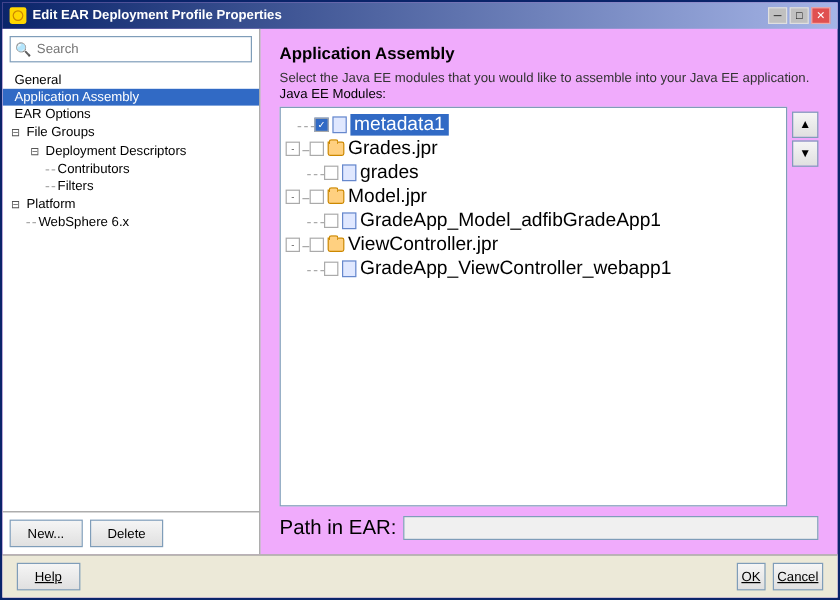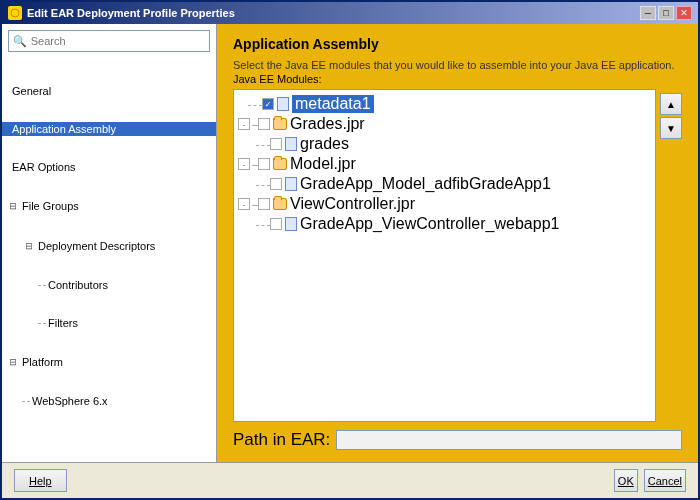--- a/index.html
+++ b/index.html
@@ -8,21 +8,21 @@
       font-size: 12px;
       background: #d4d0c8;
       width: 700px;
       height: 500px;
       overflow: hidden;
     }
     .window {
       width: 700px;
       height: 500px;
       border: 2px solid #0a246a;
-      background: #eab308;
+      background: #f0abfc;
       display: flex;
       flex-direction: column;
       justify-content: flex-end;
     }
     .title-bar {
       background: linear-gradient(to right, #0a246a, #a6b5e7);
       color: white;
       padding: 4px 6px;
       display: flex;
       align-items: center;
@@ -105,21 +105,20 @@
       flex: 1;
       overflow-y: auto;
       padding: 2px 0;
     }
     .tree-item {
       display: flex;
       align-items: center;
       padding: 1px 0;
       cursor: pointer;
       white-space: nowrap;
-      margin-top: 24px;
     }
     .tree-item.selected {
       background: #316ac5;
       color: white;
     }
     .tree-indent {
       display: inline-block;
       width: 16px;
       flex-shrink: 0;
     }
@@ -397,20 +396,24 @@
           <span class="tree-label">Platform</span>
         </div>
 
         <div class="tree-item">
           <span class="tree-indent" style="width:20px"></span>
           <span class="tree-indent" style="width:8px; border-bottom:1px dashed #aaa; height:1px; margin-bottom:-1px;"></span>
           <span class="tree-label">WebSphere 6.x</span>
         </div>
       </div>
 
+      <div class="left-bottom">
+        <button class="btn">New...</button>
+        <button class="btn">Delete</button>
+      </div>
     </div>
 
     <div class="right-panel">
       <div class="section-title">Application Assembly</div>
       <div class="section-desc">Select the Java EE modules that you would like to assemble into your Java EE application.</div>
       <div class="modules-label">Java EE Modules:</div>
 
       <div class="modules-row">
         <div class="modules-tree">
 

